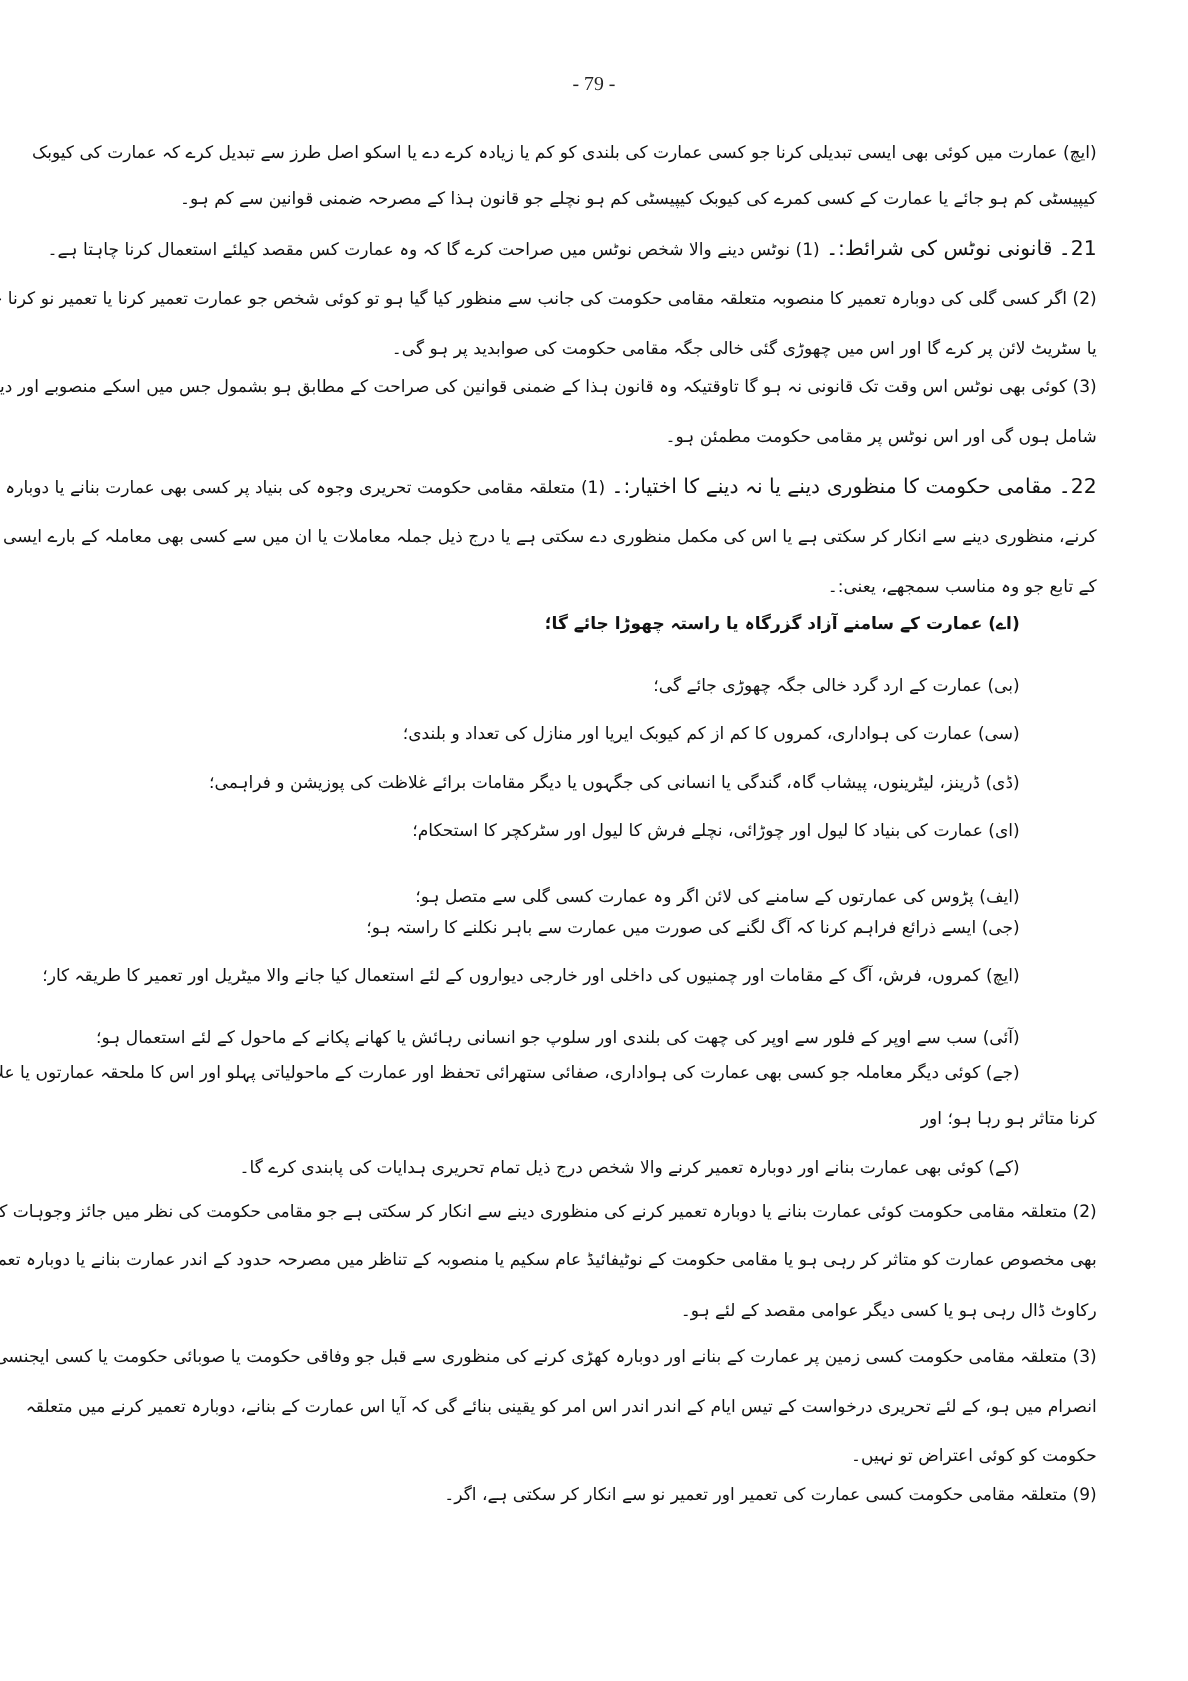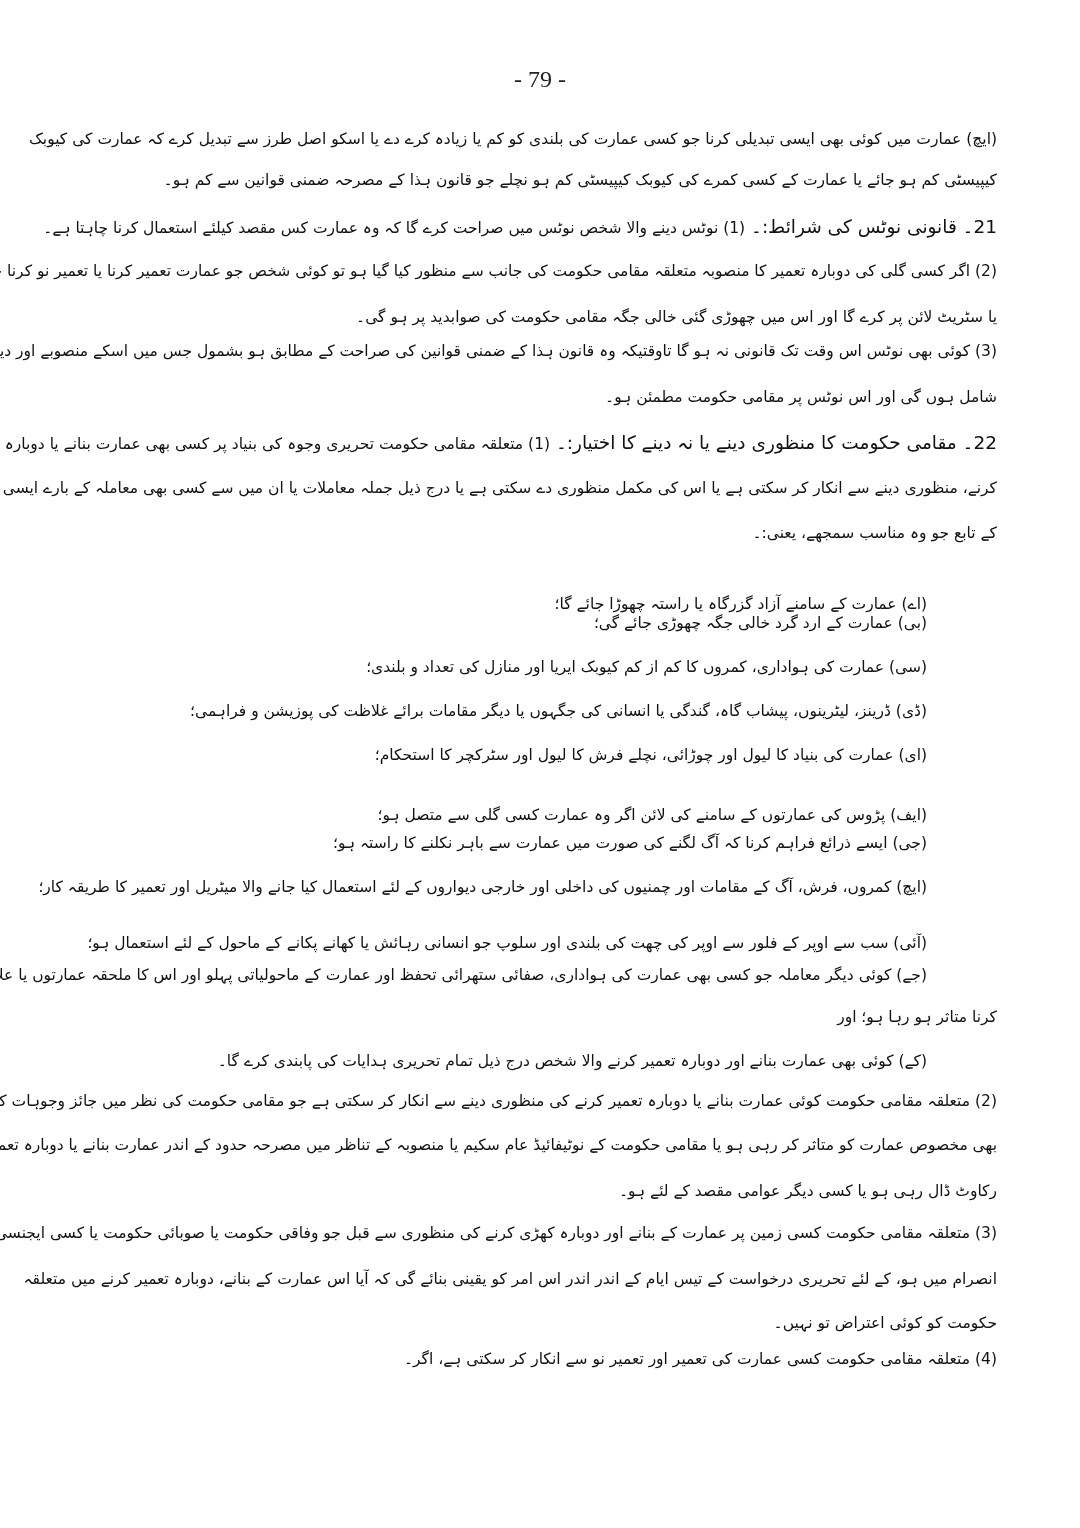--- a/index.html
+++ b/index.html
@@ -2,21 +2,21 @@
 <html><head>
 <meta charset="utf-8">
 <style>
   html, body { margin: 0; padding: 0; background: #ffffff; }
   body {
     width: 1080px; height: 1528px; position: relative; overflow: hidden;
     font-family: "DejaVu Sans", sans-serif; color: #111111;
   }
   .page-number {
     position: absolute; top: 66px; left: 0; width: 1080px; text-align: center;
-    font-family: "Liberation Serif", serif; font-size: 24px; color: #222;
+    font-family: "Liberation Serif", serif; font-size: 18px; color: #222;
     direction: ltr;
   }
   .content {
     position: absolute; top: 112px; left: 92px; width: 905px;
     direction: rtl; text-align: right;
   }
   .line {
     position: absolute; right: 0; white-space: nowrap;
     font-size: 15.5px; line-height: 22px; direction: rtl;
   }
@@ -32,32 +32,32 @@
     <div class="line full" style="top: 16px;"><span>(ایچ) عمارت میں کوئی بھی ایسی تبدیلی کرنا جو کسی عمارت کی بلندی کو کم یا زیادہ کرے دے یا اسکو اصل طرز سے تبدیل کرے کہ عمارت کی کیوبک</span></div>
     <div class="line" style="top: 57px;"><span>کیپیسٹی کم ہو جائے یا عمارت کے کسی کمرے کی کیوبک کیپیسٹی کم ہو نچلے جو قانون ہذا کے مصرحہ ضمنی قوانین سے کم ہو۔</span></div>
     <div class="line" style="top: 104px;"><span class="heading">21۔ قانونی نوٹس کی شرائط:۔ </span><span>(1) نوٹس دینے والا شخص نوٹس میں صراحت کرے گا کہ وہ عمارت کس مقصد کیلئے استعمال کرنا چاہتا ہے۔</span></div>
     <div class="line full" style="top: 148px;"><span>(2) اگر کسی گلی کی دوبارہ تعمیر کا منصوبہ متعلقہ مقامی حکومت کی جانب سے منظور کیا گیا ہو تو کوئی شخص جو عمارت تعمیر کرنا یا تعمیر نو کرنا چاہتا ہو تو منظور شدہ عمارت</span></div>
     <div class="line" style="top: 194px;"><span>یا سٹریٹ لائن پر کرے گا اور اس میں چھوڑی گئی خالی جگہ مقامی حکومت کی صوابدید پر ہو گی۔</span></div>
     <div class="line full" style="top: 228px;"><span>(3) کوئی بھی نوٹس اس وقت تک قانونی نہ ہو گا تاوقتیکہ وہ قانون ہذا کے ضمنی قوانین کی صراحت کے مطابق ہو بشمول جس میں اسکے منصوبے اور دیگر معلومات</span></div>
     <div class="line" style="top: 274px;"><span>شامل ہوں گی اور اس نوٹس پر مقامی حکومت مطمئن ہو۔</span></div>
     <div class="line full" style="top: 320px;"><span class="heading">22۔ مقامی حکومت کا منظوری دینے یا نہ دینے کا اختیار:۔ </span><span>(1) متعلقہ مقامی حکومت تحریری وجوہ کی بنیاد پر کسی بھی عمارت بنانے یا دوبارہ تعمیر</span></div>
     <div class="line full" style="top: 365px;"><span>کرنے، منظوری دینے سے انکار کر سکتی ہے یا اس کی مکمل منظوری دے سکتی ہے یا درج ذیل جملہ معاملات یا ان میں سے کسی بھی معاملہ کے بارے ایسی ہدایات</span></div>
     <div class="line" style="top: 410px;"><span>کے تابع جو وہ مناسب سمجھے، یعنی:۔</span></div>
-    <div class="line" style="top: 481px; right: 70px;"><span>(اے) عمارت کے سامنے آزاد گزرگاہ یا راستہ چھوڑا جائے گا؛</span></div>
+    <div class="line" style="top: 444px; right: 70px; font-weight: bold;"><span>(اے) عمارت کے سامنے آزاد گزرگاہ یا راستہ چھوڑا جائے گا؛</span></div>
     <div class="line" style="top: 500px; right: 70px;"><span>(بی) عمارت کے ارد گرد خالی جگہ چھوڑی جائے گی؛</span></div>
     <div class="line" style="top: 544px; right: 70px;"><span>(سی) عمارت کی ہواداری، کمروں کا کم از کم کیوبک ایریا اور منازل کی تعداد و بلندی؛</span></div>
     <div class="line" style="top: 588px; right: 70px;"><span>(ڈی) ڈرینز، لیٹرینوں، پیشاب گاہ، گندگی یا انسانی کی جگہوں یا دیگر مقامات برائے غلاظت کی پوزیشن و فراہمی؛</span></div>
     <div class="line" style="top: 632px; right: 70px;"><span>(ای) عمارت کی بنیاد کا لیول اور چوڑائی، نچلے فرش کا لیول اور سٹرکچر کا استحکام؛</span></div>
     <div class="line" style="top: 692px; right: 70px;"><span>(ایف) پڑوس کی عمارتوں کے سامنے کی لائن اگر وہ عمارت کسی گلی سے متصل ہو؛</span></div>
     <div class="line" style="top: 720px; right: 70px;"><span>(جی) ایسے ذرائع فراہم کرنا کہ آگ لگنے کی صورت میں عمارت سے باہر نکلنے کا راستہ ہو؛</span></div>
     <div class="line" style="top: 764px; right: 70px;"><span>(ایچ) کمروں، فرش، آگ کے مقامات اور چمنیوں کی داخلی اور خارجی دیواروں کے لئے استعمال کیا جانے والا میٹریل اور تعمیر کا طریقہ کار؛</span></div>
     <div class="line" style="top: 820px; right: 70px;"><span>(آئی) سب سے اوپر کے فلور سے اوپر کی چھت کی بلندی اور سلوپ جو انسانی رہائش یا کھانے پکانے کے ماحول کے لئے استعمال ہو؛</span></div>
     <div class="line full" style="top: 852px; right: 70px; left: 0px;"><span>(جے) کوئی دیگر معاملہ جو کسی بھی عمارت کی ہواداری، صفائی ستھرائی تحفظ اور عمارت کے ماحولیاتی پہلو اور اس کا ملحقہ عمارتوں یا علاقہ جات سے</span></div>
     <div class="line" style="top: 894px;"><span>کرنا متاثر ہو رہا ہو؛ اور</span></div>
     <div class="line" style="top: 938px; right: 70px;"><span>(کے) کوئی بھی عمارت بنانے اور دوبارہ تعمیر کرنے والا شخص درج ذیل تمام تحریری ہدایات کی پابندی کرے گا۔</span></div>
     <div class="line full" style="top: 978px;"><span>(2) متعلقہ مقامی حکومت کوئی عمارت بنانے یا دوبارہ تعمیر کرنے کی منظوری دینے سے انکار کر سکتی ہے جو مقامی حکومت کی نظر میں جائز وجوہات کی بنیاد پر کسی</span></div>
     <div class="line full" style="top: 1022px;"><span>بھی مخصوص عمارت کو متاثر کر رہی ہو یا مقامی حکومت کے نوٹیفائیڈ عام سکیم یا منصوبہ کے تناظر میں مصرحہ حدود کے اندر عمارت بنانے یا دوبارہ تعمیر کرنے میں</span></div>
     <div class="line" style="top: 1068px;"><span>رکاوٹ ڈال رہی ہو یا کسی دیگر عوامی مقصد کے لئے ہو۔</span></div>
     <div class="line full" style="top: 1110px;"><span>(3) متعلقہ مقامی حکومت کسی زمین پر عمارت کے بنانے اور دوبارہ کھڑی کرنے کی منظوری سے قبل جو وفاقی حکومت یا صوبائی حکومت یا کسی ایجنسی کے انتظام و</span></div>
     <div class="line full" style="top: 1156px;"><span>انصرام میں ہو، کے لئے تحریری درخواست کے تیس ایام کے اندر اندر اس امر کو یقینی بنائے گی کہ آیا اس عمارت کے بنانے، دوبارہ تعمیر کرنے میں متعلقہ</span></div>
     <div class="line" style="top: 1200px;"><span>حکومت کو کوئی اعتراض تو نہیں۔</span></div>
-    <div class="line" style="top: 1236px;"><span>(4) متعلقہ مقامی حکومت کسی عمارت کی تعمیر اور تعمیر نو سے انکار کر سکتی ہے، اگر۔</span></div>
+    <div class="line" style="top: 1236px;"><span>(9) متعلقہ مقامی حکومت کسی عمارت کی تعمیر اور تعمیر نو سے انکار کر سکتی ہے، اگر۔</span></div>
   </div>
 
 </body></html>

